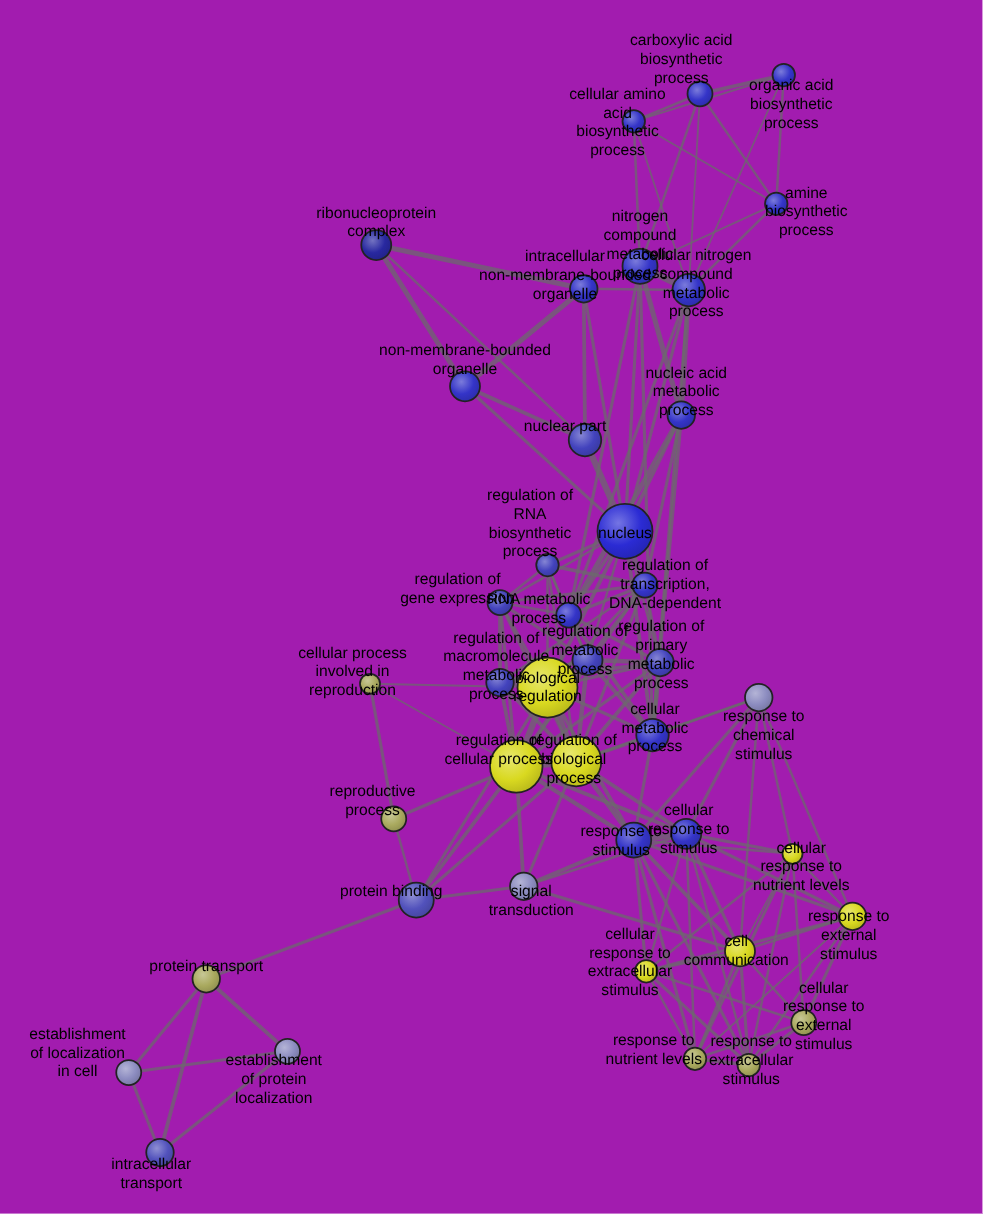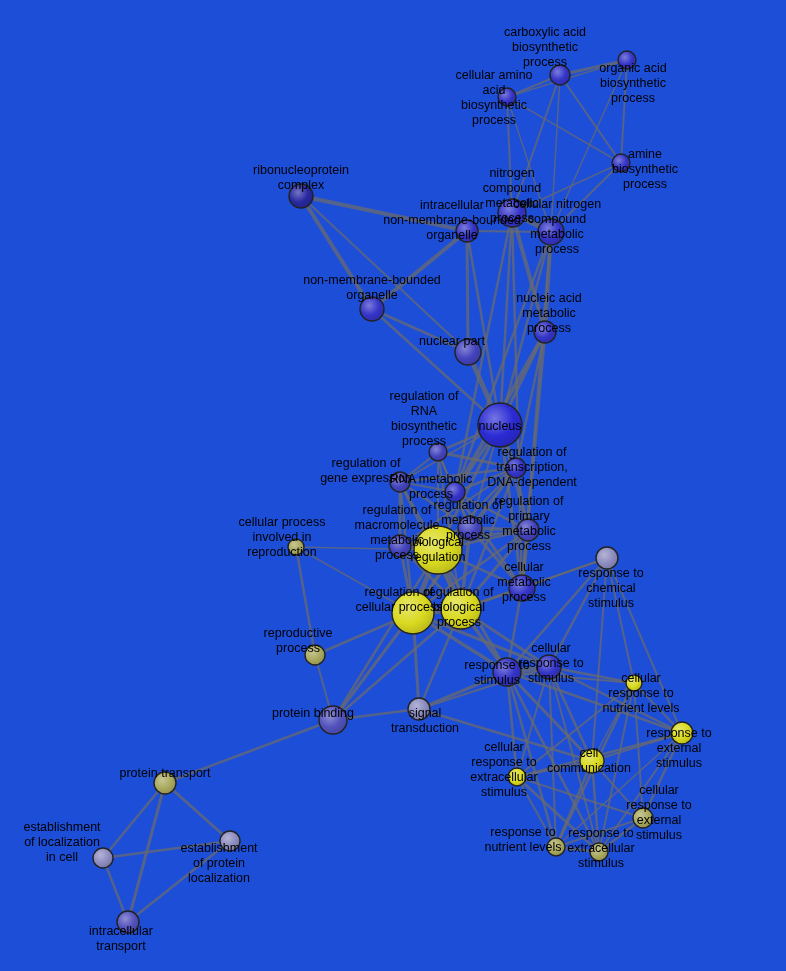--- a/index.html
+++ b/index.html
@@ -5,21 +5,21 @@
   html, body {
     margin: 0;
     padding: 0;
     background: #ffffff;
     font-family: "Liberation Sans", sans-serif;
   }
   .stage {
     position: relative;
     width: 786px;
     height: 971px;
-    background: #1d4ed8;
+    background: #a21caf;
     overflow: hidden;
   }
   .stage svg {
     width: 786px;
     height: 971px;
     display: block;
   }
   .stage svg text {
     font-family: "Liberation Sans", sans-serif;
     font-size: 12.5px;

